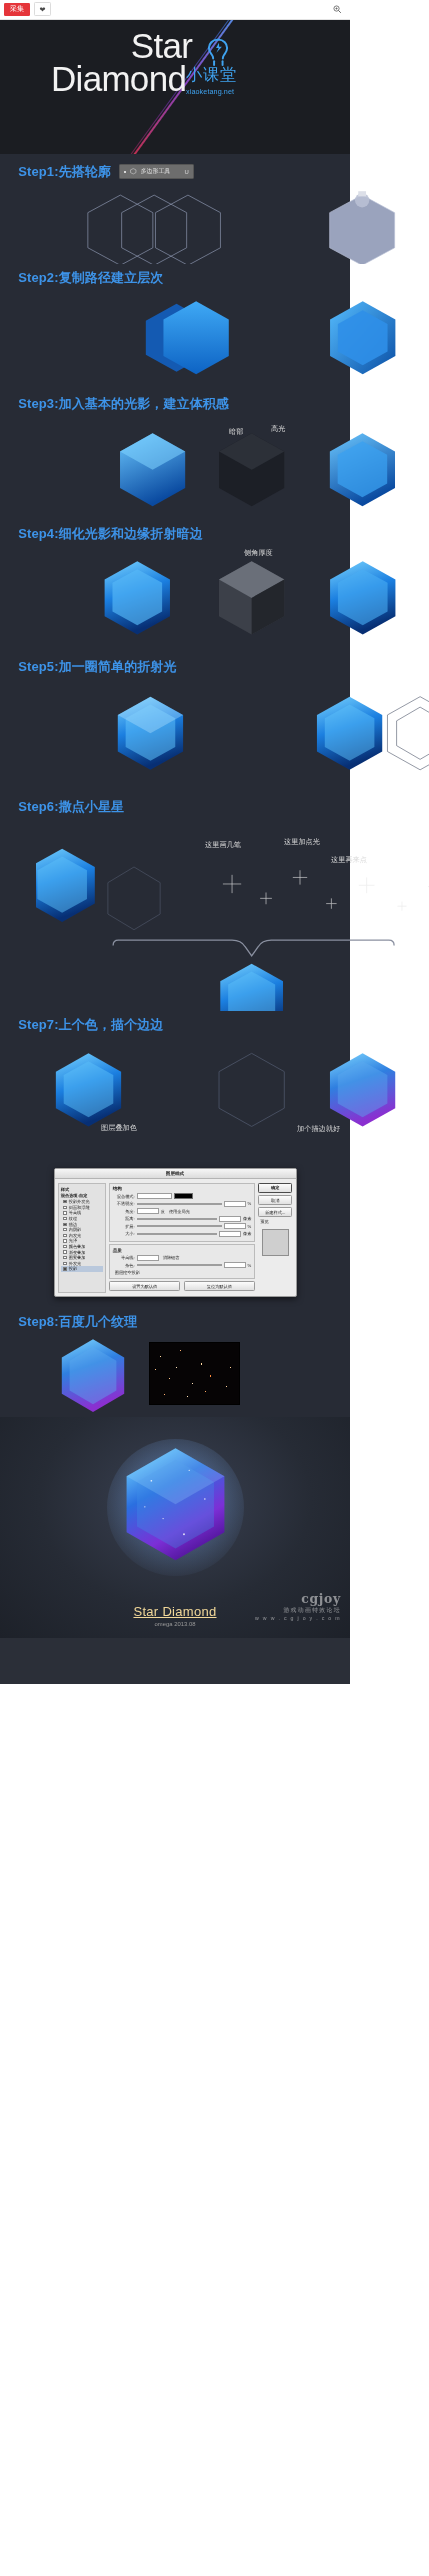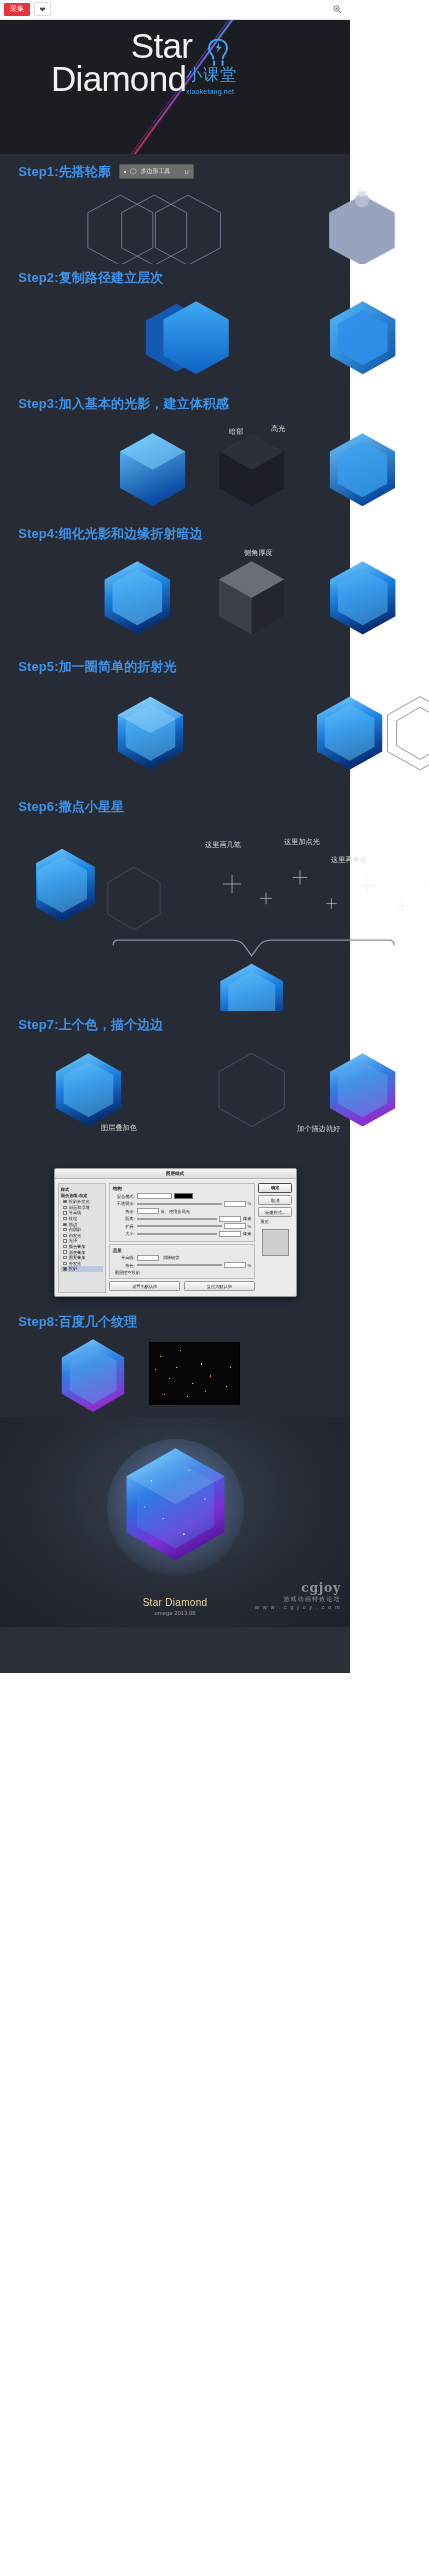--- a/index.html
+++ b/index.html
@@ -128,21 +128,21 @@
   .btn.primary { border-color: #4a4a4a; font-weight: 700; }
   .prevbox { width: 27.4px; height: 27.4px; border: 0.7px solid #8f8f8f; background: #cfcfcf; margin-top: 2.6px; align-self:center;}
   .chk { display:flex; align-items:center; gap:2px; font-size:4.2px; }
 
   
   .final {
     background: radial-gradient(ellipse at 50% 38%, #3a4152 0%, #262b35 55%, #1d2129 100%);
     padding: 22px 0 11.8px 0; text-align: center; position: relative;
   }
   .final-title {
-    color: #f2d899; font-size: 10px; letter-spacing: 0.3px; margin-top: 6px;
+    color: #f2d899; font-size: 13px; letter-spacing: 0.3px; margin-top: 13px; text-decoration: underline;
   }
   .final-sub { color: #9a9a9a; font-size: 5.9px; margin-top: 1.3px; }
   .cgjoy {
     position: absolute; right: 9.1px; bottom: 17px; opacity: .55;
     color: #e8e8e8; text-align: right;
   }
   .cgjoy .logo { font-size: 12.4px; font-weight: 700; font-family: "DejaVu Serif", serif; letter-spacing: 0.7px; }
   .cgjoy .cn { font-size: 5.9px; letter-spacing: 1.3px; }
   .cgjoy .url { font-size: 5.2px; letter-spacing: 1.3px; }
   .footbar { height: 46px; background: #2b2f38; }

